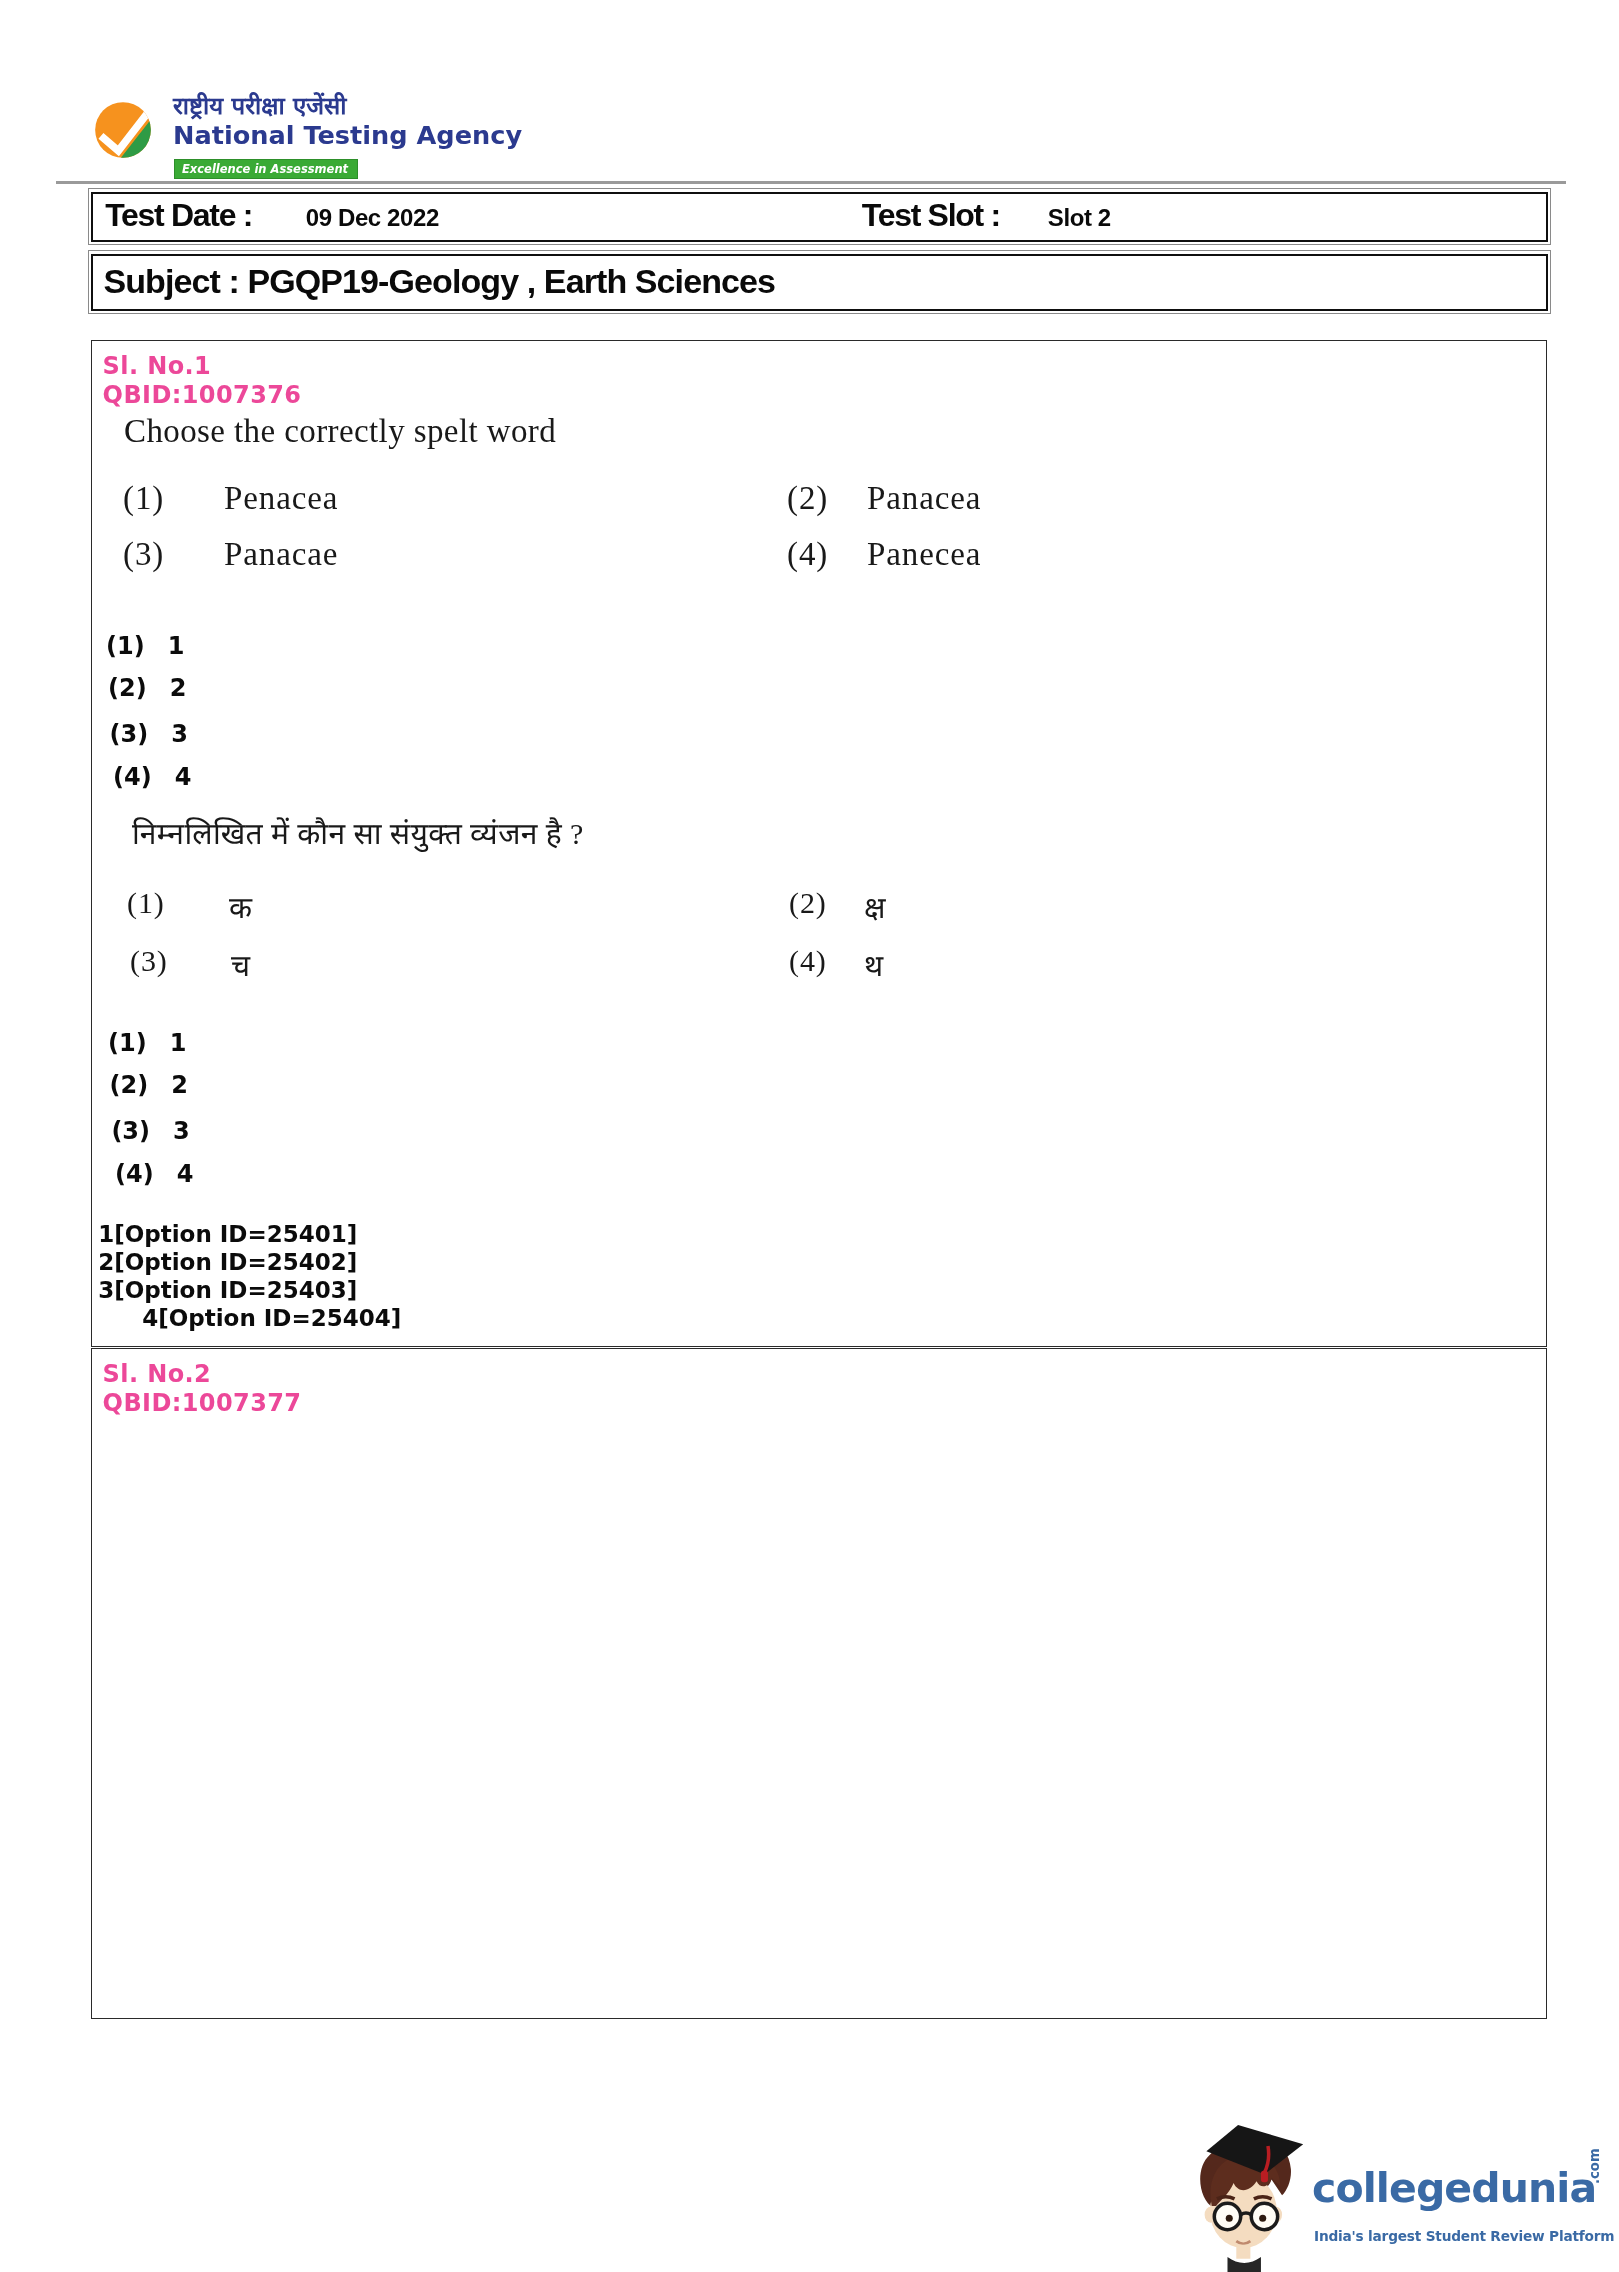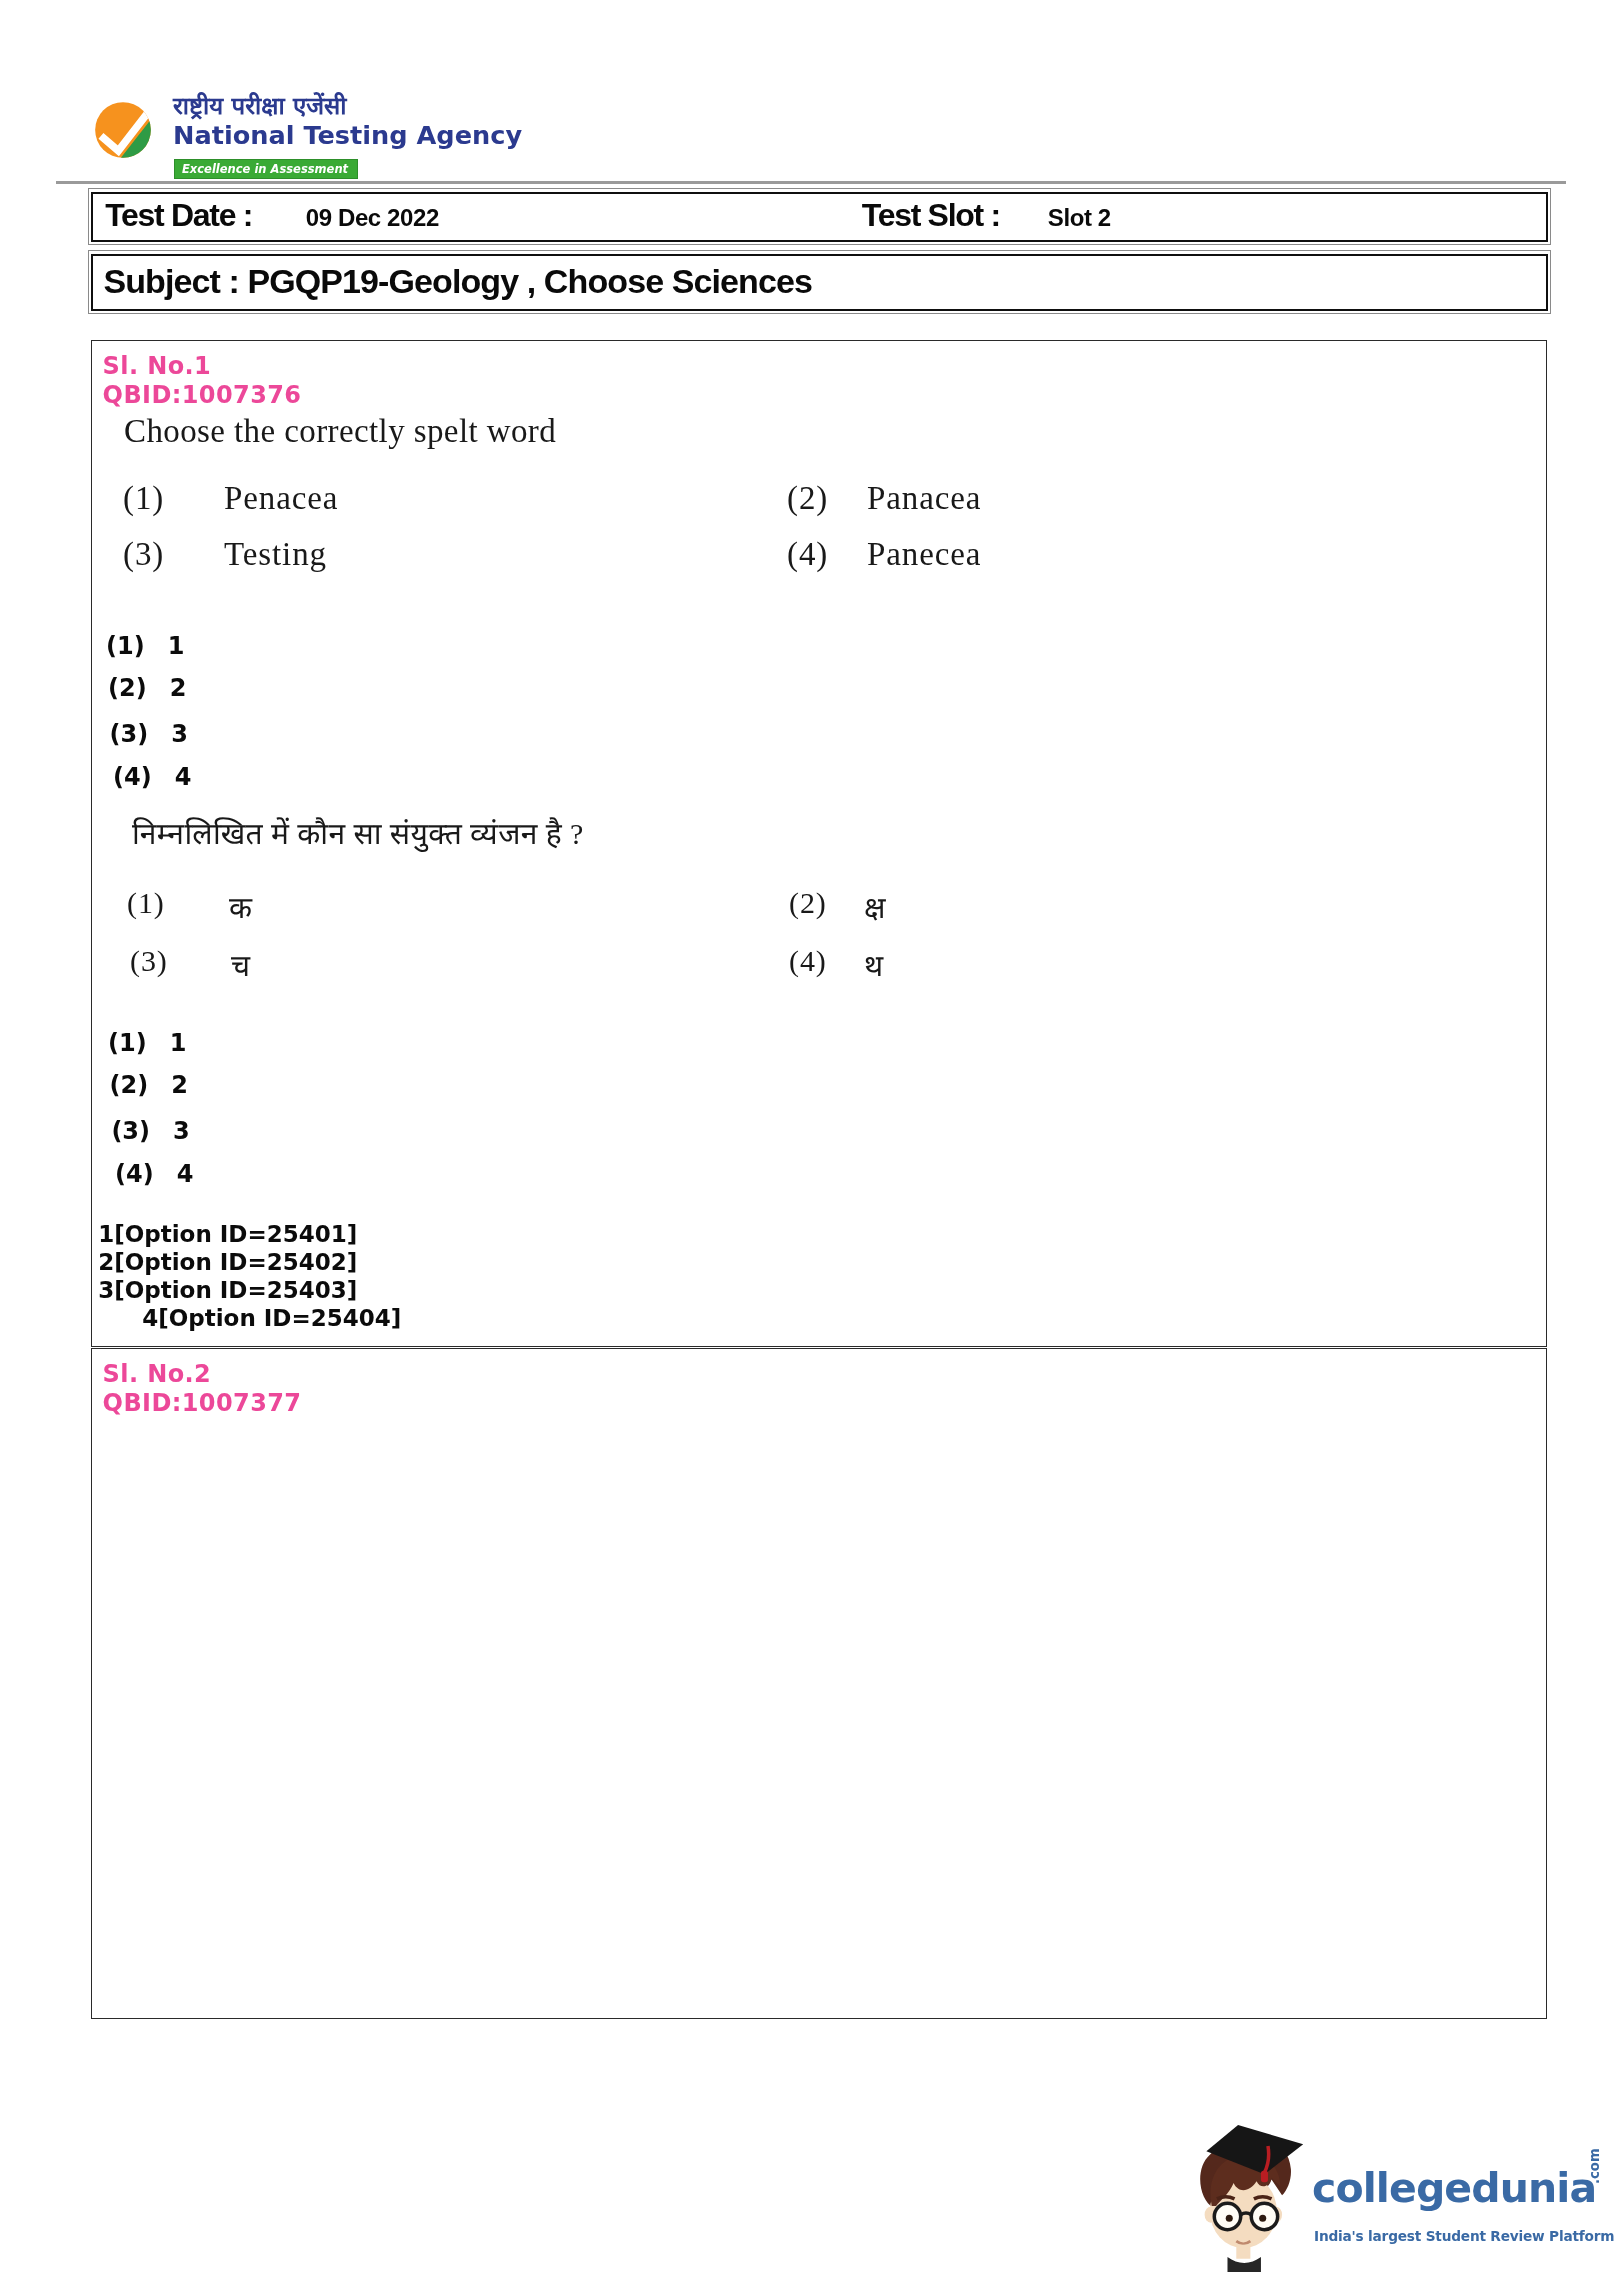--- a/index.html
+++ b/index.html
@@ -79,37 +79,37 @@
       <span class="hdr-value" style="left:213px;">09 Dec 2022</span>
       <span class="hdr-label" style="left:769px;">Test Slot :</span>
       <span class="hdr-value" style="left:955px;">Slot 2</span>
     </div>
   </div>
 
   <div class="abs hdr-outer hdrB">
     <div class="hdr-inner">
       <span class="subject-line">
         <span>Subject :</span>
-        <span>PGQP19-Geology , Choose Sciences</span>
+        <span>PGQP19-Geology , Earth Sciences</span>
       </span>
     </div>
   </div>
 
   <div class="qbox qbox1">
     <div class="abs slno" style="top:10.6px;">Sl. No.1</div>
     <div class="abs slno" style="top:40px;">QBID:1007376</div>
 
     <div class="abs serif-q" style="left:32px;top:72px;">Choose the correctly spelt word</div>
 
     <div class="abs serif-opt" style="left:31px;top:139px;">(1)</div>
     <div class="abs serif-opt" style="left:132px;top:139px;">Penacea</div>
     <div class="abs serif-opt" style="left:695px;top:139px;">(2)</div>
     <div class="abs serif-opt" style="left:775px;top:139px;">Panacea</div>
     <div class="abs serif-opt" style="left:31px;top:195px;">(3)</div>
-    <div class="abs serif-opt" style="left:132px;top:195px;">Testing</div>
+    <div class="abs serif-opt" style="left:132px;top:195px;">Panacae</div>
     <div class="abs serif-opt" style="left:695px;top:195px;">(4)</div>
     <div class="abs serif-opt" style="left:775px;top:195px;">Panecea</div>
 
     <div class="abs ansrow" style="left:14px;top:291px;"><span>(1)</span><span class="v">1</span></div>
     <div class="abs ansrow" style="left:16px;top:333px;"><span>(2)</span><span class="v">2</span></div>
     <div class="abs ansrow" style="left:17.6px;top:379px;"><span>(3)</span><span class="v">3</span></div>
     <div class="abs ansrow" style="left:21px;top:422px;"><span>(4)</span><span class="v">4</span></div>
 
     <div class="abs serif-q" style="left:40px;top:471px;font-size:30px;">निम्नलिखित में कौन सा संयुक्त व्यंजन है ?</div>
 

